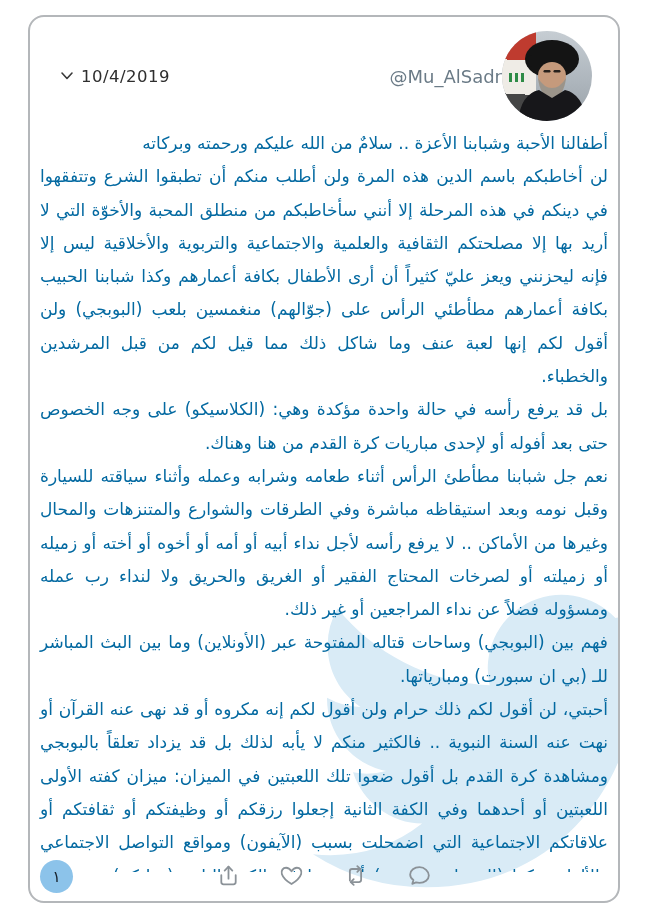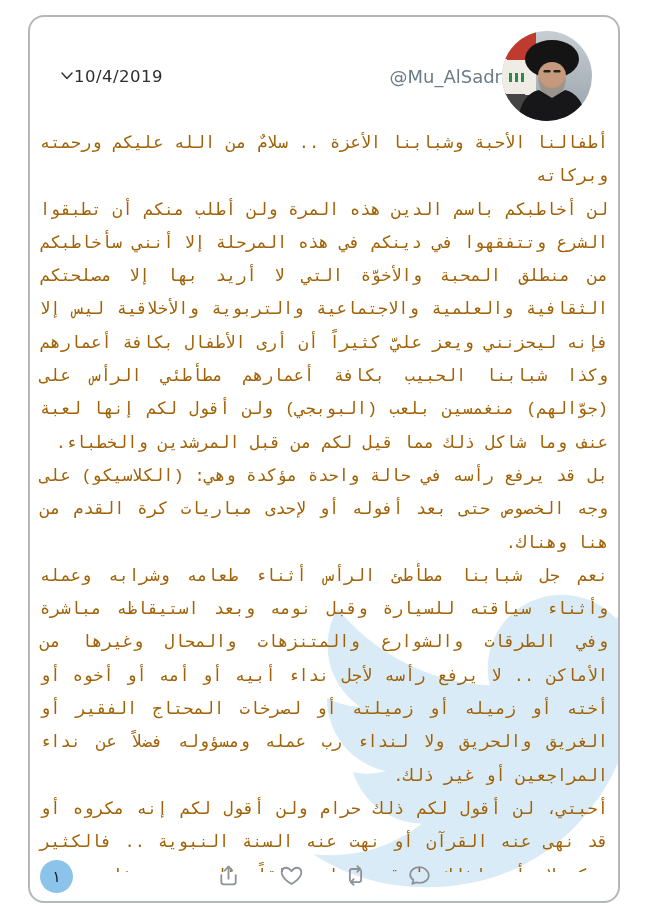--- a/index.html
+++ b/index.html
@@ -34,30 +34,30 @@
     content:"";position:absolute;left:7px;top:42px;width:18px;height:9px;
     background:repeating-linear-gradient(90deg,#2e8b46 0 3px,transparent 3px 6px);
   }
   .person{position:absolute;inset:0;}
   .identity{
     flex:1;display:flex;align-items:center;gap:7px;padding-left:6px;min-width:0;
   }
   .name{font-size:17px;font-weight:bold;color:#1c4a68;white-space:nowrap;}
   .handle{font-size:18px;color:#6b7b87;direction:ltr;unicode-bidi:isolate;}
   .date-block{
-    display:flex;direction:ltr;align-items:center;
+    display:flex;direction:ltr;align-items:center;gap:7px;
     color:#2e2e2e;font-size:16.5px;letter-spacing:.5px;flex-shrink:0;
   }
   .chevron-down{display:inline-flex;}
   
   .tweet-body{
     position:relative;z-index:1;margin-top:5px;padding:0 10px;
     height:745px;overflow:hidden;
-    font-size:17px;line-height:33.3px;color:#a16207;
-    text-align:justify;text-justify:inter-word;direction:rtl;font-family:Liberation Mono, monospace;
+    font-size:17px;line-height:33.3px;color:#0369a1;
+    text-align:justify;text-justify:inter-word;direction:rtl;
   }
   .tweet-body p{margin:0;}
   
   .actions{
     position:absolute;z-index:2;left:0;right:0;bottom:12px;
     display:flex;direction:rtl;justify-content:center;align-items:center;gap:36px;
   }
   .action-icon{display:inline-flex;cursor:pointer;}
   .action-icon svg{stroke:#8b9298;fill:none;stroke-width:1.6;stroke-linecap:round;stroke-linejoin:round;}
   .badge{
@@ -100,20 +100,21 @@
       </span>
       <span class="date">10/4/2019</span>
     </div>
   </div>
 
   <div class="tweet-body">
     <p>أطفالنا الأحبة وشبابنا الأعزة .. سلامٌ من الله عليكم ورحمته وبركاته</p>
     <p>لن أخاطبكم باسم الدين هذه المرة ولن أطلب منكم أن تطبقوا الشرع وتتفقهوا في دينكم في هذه المرحلة إلا أنني سأخاطبكم من منطلق المحبة والأخوّة التي لا أريد بها إلا مصلحتكم الثقافية والعلمية والاجتماعية والتربوية والأخلاقية ليس إلا فإنه ليحزنني ويعز عليّ كثيراً أن أرى الأطفال بكافة أعمارهم وكذا شبابنا الحبيب بكافة أعمارهم مطأطئي الرأس على (جوّالهم) منغمسين بلعب (البوبجي) ولن أقول لكم إنها لعبة عنف وما شاكل ذلك مما قيل لكم من قبل المرشدين والخطباء.</p>
     <p>بل قد يرفع رأسه في حالة واحدة مؤكدة وهي: (الكلاسيكو) على وجه الخصوص حتى بعد أفوله أو لإحدى مباريات كرة القدم من هنا وهناك.</p>
     <p>نعم جل شبابنا مطأطئ الرأس أثناء طعامه وشرابه وعمله وأثناء سياقته للسيارة وقبل نومه وبعد استيقاظه مباشرة وفي الطرقات والشوارع والمتنزهات والمحال وغيرها من الأماكن .. لا يرفع رأسه لأجل نداء أبيه أو أمه أو أخوه أو أخته أو زميله أو زميلته أو لصرخات المحتاج الفقير أو الغريق والحريق ولا لنداء رب عمله ومسؤوله فضلاً عن نداء المراجعين أو غير ذلك.</p>
+    <p>فهم بين (البوبجي) وساحات قتاله المفتوحة عبر (الأونلاين) وما بين البث المباشر للـ (بي ان سبورت) ومبارياتها.</p>
     <p>أحبتي، لن أقول لكم ذلك حرام ولن أقول لكم إنه مكروه أو قد نهى عنه القرآن أو نهت عنه السنة النبوية .. فالكثير منكم لا يأبه لذلك بل قد يزداد تعلقاً بالبوبجي ومشاهدة كرة القدم بل أقول ضعوا تلك اللعبتين في الميزان: ميزان كفته الأولى اللعبتين أو أحدهما وفي الكفة الثانية إجعلوا رزقكم أو وظيفتكم أو ثقافتكم أو علاقاتكم الاجتماعية التي اضمحلت بسبب (الآيفون) ومواقع التواصل الاجتماعي والألعاب وكذا (البي ان سبورت) أو ضعوا في الكفة الثانية (وطنكم) حتى وإن تناسيتم دينكم.</p>
 
   </div>
 
   <div class="actions">
     <span class="action-icon">
       <svg width="27" height="27" viewBox="0 0 24 24">
         <path d="M12 4.6c-4.6 0-8.3 2.9-8.3 6.5 0 2 1.1 3.8 2.9 5L5.6 19.4l3.3-1.3c.98.27 2 .4 3.1.4 4.6 0 8.3-2.9 8.3-6.5S16.6 4.6 12 4.6z"></path>
       </svg>
     </span>

